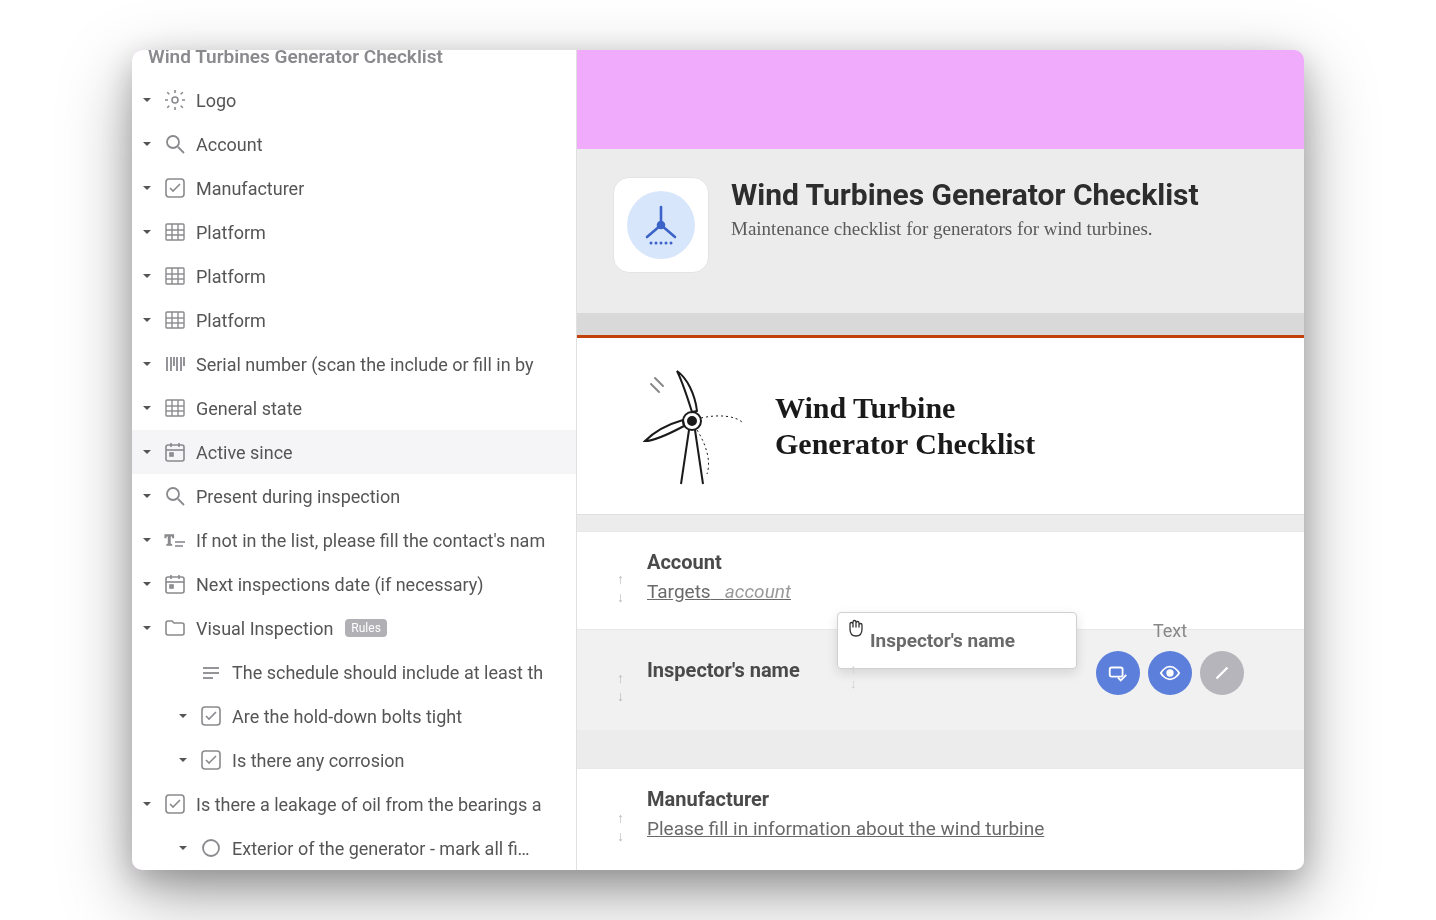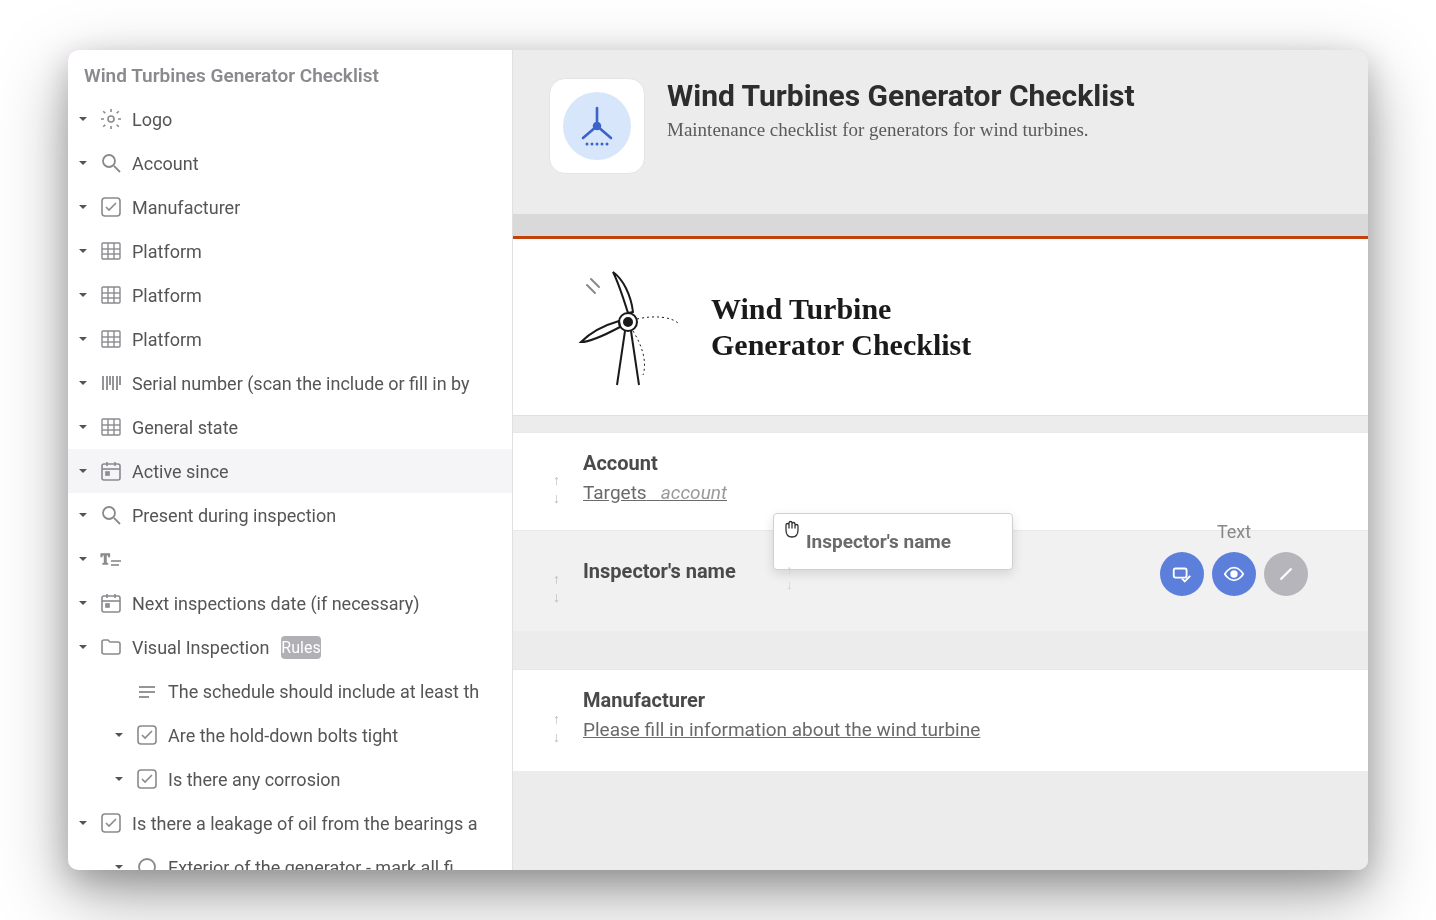--- a/index.html
+++ b/index.html
@@ -7,27 +7,28 @@
   font-family: -apple-system, BlinkMacSystemFont, "Segoe UI", Roboto, Helvetica, Arial, sans-serif;
   background: #fff;
   width: 1436px;
   height: 920px;
   overflow: hidden;
   display: flex;
   align-items: center;
   justify-content: center;
 }
 .window {
-  width: 1300px;
+  width: 1172px;
   height: 820px;
   background: #f0abfc;
   border-radius: 10px;
   box-shadow: 0 25px 70px rgba(0,0,0,0.35), 0 10px 30px rgba(0,0,0,0.2);
   display: flex;
   overflow: hidden;
+  align-items: flex-end;
 }
 .sidebar {
   width: 445px;
   background: #fff;
   border-right: 1px solid #e0e0e0;
   overflow-y: auto;
   position: relative;
 }
 .sidebar::-webkit-scrollbar { width: 10px; }
 .sidebar::-webkit-scrollbar-thumb { background: #c8c8c8; border-radius: 5px; }
@@ -66,25 +67,25 @@
 }
 .tree-icon svg { width: 24px; height: 24px; stroke: #8a8a8e; }
 .tree-label {
   font-size: 18px;
   color: #555;
   white-space: nowrap;
   overflow: hidden;
   text-overflow: ellipsis;
 }
 .badge {
-  font-size: 16px;
+  font-size: 12px;
   background: #b0b0b5;
   color: #fff;
   border-radius: 4px;
-  padding: 2px 0;
+  padding: 2px 6px;
   margin-left: 4px;
 }
 .indent-1 { padding-left: 44px; }
 
 
 .main {
   flex: 1;
   background: #ececec;
   display: flex;
   flex-direction: column;
@@ -421,20 +422,21 @@
               <path d="M1 3 L5 7 L9 3 Z" fill="#555"></path>
             </svg>
           </span>
           <span class="tree-icon">
             <svg viewBox="0 0 24 24" fill="none" stroke="#9a9a9e" stroke-width="1.6">
               <text x="2" y="17" font-size="14" fill="#9a9a9e" font-family="serif">T</text>
               <line x1="12" y1="14" x2="22" y2="14"></line>
               <line x1="12" y1="18" x2="20" y2="18"></line>
             </svg>
           </span>
+          <span class="tree-label">If not in the list, please fill the contact's nam</span>
         </div>
         <div class="tree-item">
           <span class="caret">
             <svg viewBox="0 0 10 10">
               <path d="M1 3 L5 7 L9 3 Z" fill="#555"></path>
             </svg>
           </span>
           <span class="tree-icon">
             <svg viewBox="0 0 24 24" fill="none" stroke="#9a9a9e" stroke-width="1.6">
               <rect x="3" y="5" width="18" height="16" rx="2"></rect>

